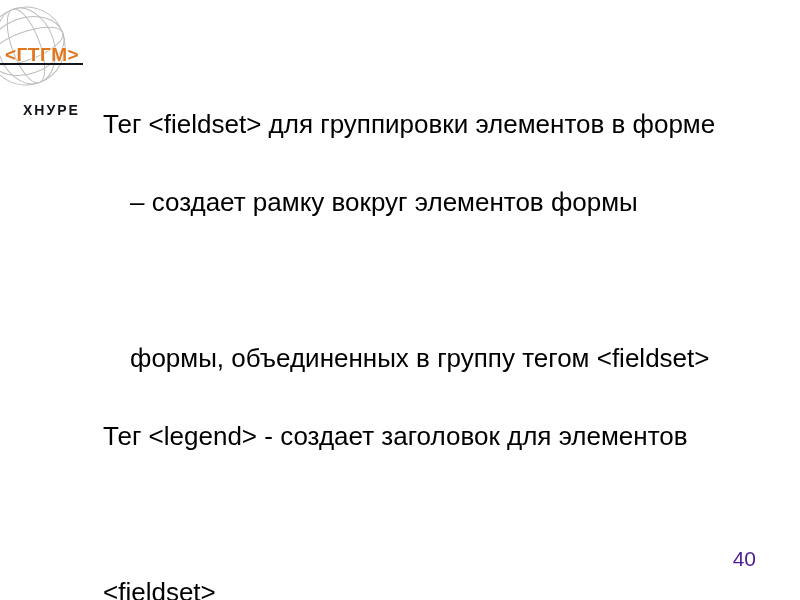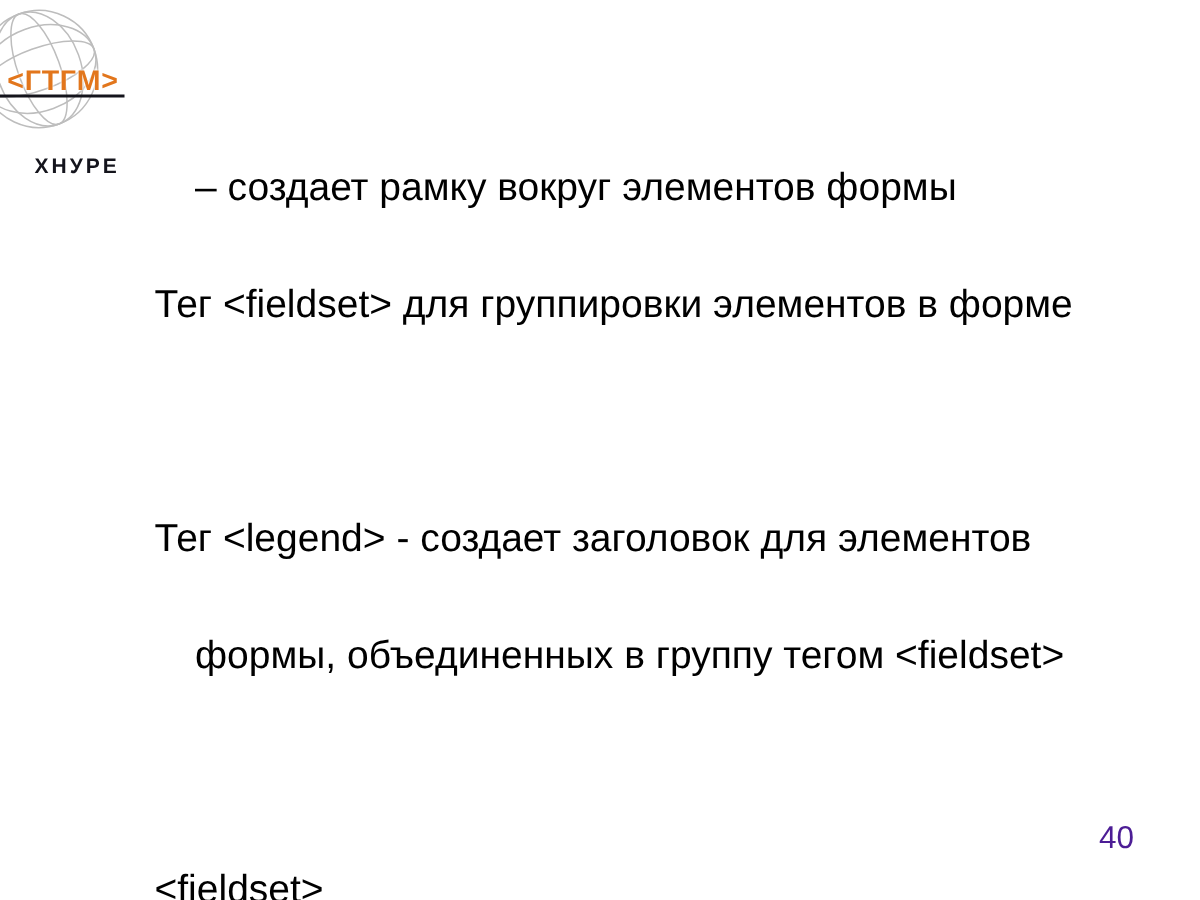--- a/index.html
+++ b/index.html
@@ -69,25 +69,25 @@
         <ellipse cx="40" cy="42" rx="14" ry="39"></ellipse>
         <ellipse cx="40" cy="42" rx="28" ry="39"></ellipse>
       </g>
     </svg>
     <div class="logo-brand">&lt;ГТГМ&gt;</div>
     <div class="logo-divider"></div>
     <div class="logo-univ">ХНУРЕ</div>
   </div>
 
   <div class="content">
+    <div class="line">Тег &lt;fieldset&gt; для группировки элементов в форме</div>
     <div class="line ind1">– создает рамку вокруг элементов формы</div>
-    <div class="line">Тег &lt;fieldset&gt; для группировки элементов в форме</div>
     <div class="line"></div>
+    <div class="line ind1">формы, объединенных в группу тегом &lt;fieldset&gt;</div>
     <div class="line">Тег &lt;legend&gt; - создает заголовок для элементов</div>
-    <div class="line ind1">формы, объединенных в группу тегом &lt;fieldset&gt;</div>
     <div class="line"></div>
     <div class="line">&lt;fieldset&gt;</div>
     
     
     
     
     
     
     
     

